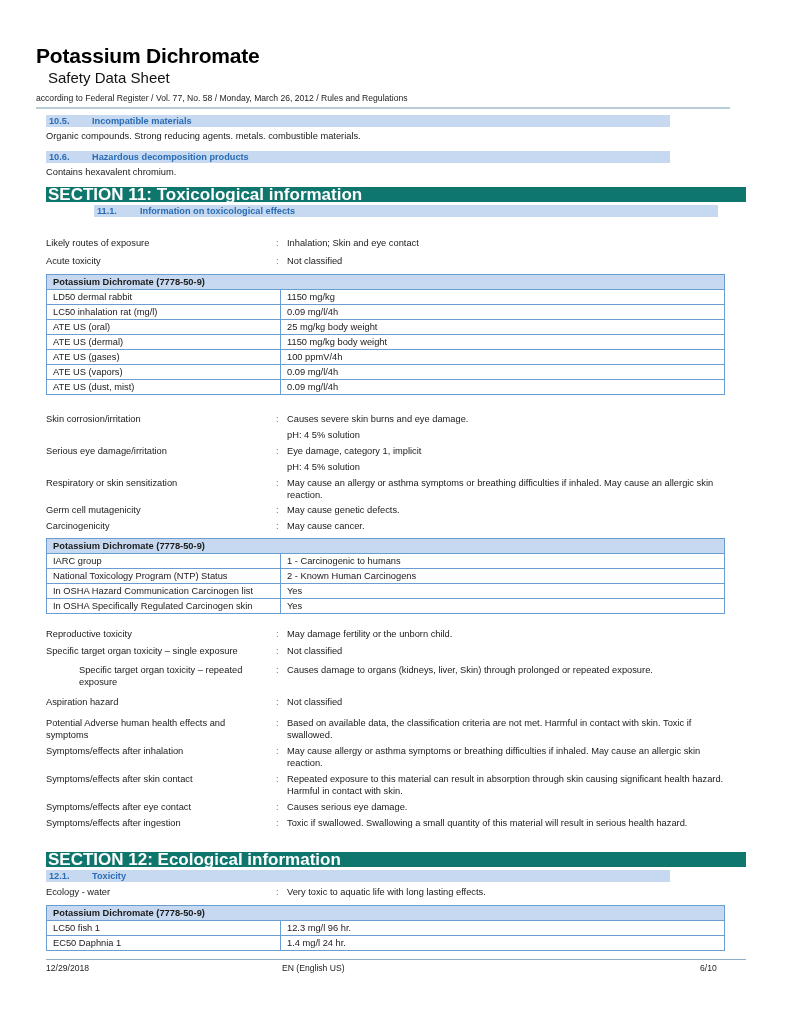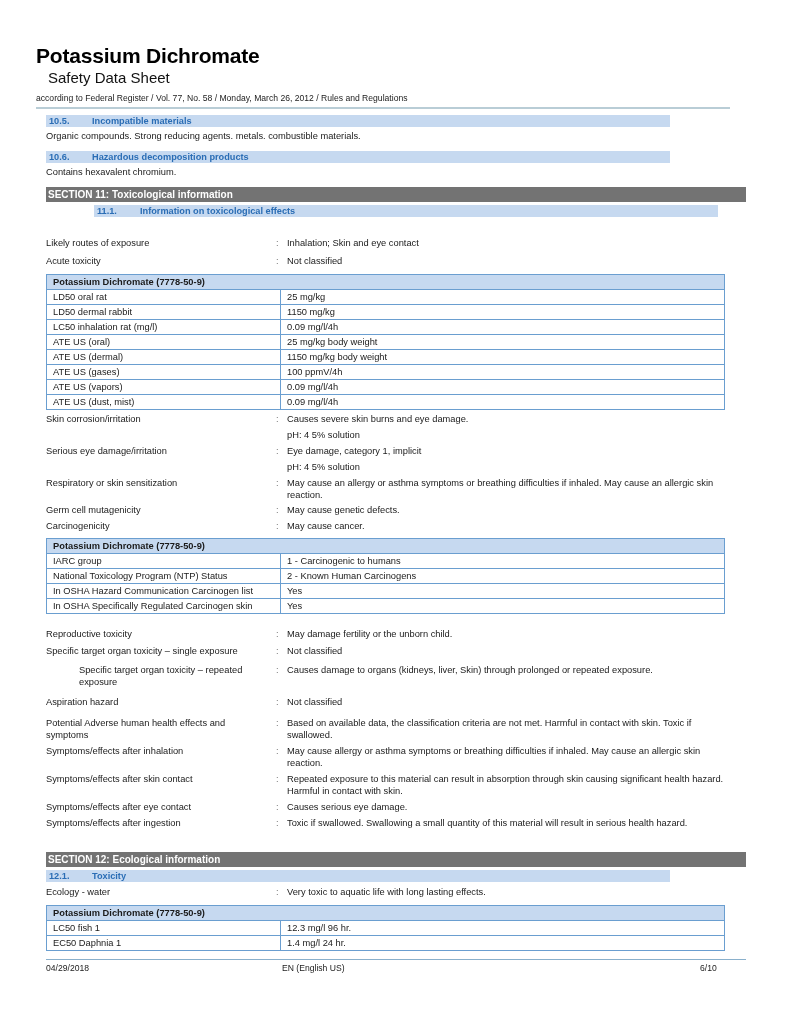--- a/index.html
+++ b/index.html
@@ -5,21 +5,21 @@
   html, body { margin:0; padding:0; background:#ffffff; }
   body { width:791px; height:1024px; position:relative; font-family:"Liberation Sans", sans-serif; color:#1a1a1a; overflow:hidden; }
   .abs { position:absolute; }
   .title { left:36px; top:44px; font-size:21px; font-weight:bold; color:#000; letter-spacing:-0.2px; }
   .subtitle { left:48px; top:69px; font-size:15px; color:#111; }
   .regline { left:36px; top:93px; font-size:8.6px; color:#222; }
   .hdr-rule { left:36px; top:107px; width:694px; height:2px; background:#b9cdd6; }
   .sub-bar { left:46px; width:624px; height:12px; background:#c6d9f0; font-size:9.2px; font-weight:bold; color:#2a6db5; line-height:12px; }
   .sub-bar .num { position:absolute; left:3px; }
   .sub-bar .lbl { position:absolute; left:46px; }
-  .sec-bar { left:46px; width:700px; height:15px; background:#737373; color:#fff; font-size:10px; font-weight:bold; line-height:15px; }
+  .sec-bar { left:46px; width:700px; height:15px; background:#0f766e; color:#fff; font-size:17px; font-weight:bold; line-height:15px; }
   .sec-bar span { padding-left:2px; }
   .text { font-size:9.3px; color:#1a1a1a; }
   .row { position:absolute; left:46px; width:680px; font-size:9.3px; line-height:11.5px; color:#1a1a1a; }
   .row .k { position:absolute; left:0; width:225px; }
   .row .c { position:absolute; left:230px; color:#777; }
   .row .v { position:absolute; left:241px; width:440px; }
   table.tbl { position:absolute; left:46px; width:679px; border-collapse:collapse; font-size:9.3px; color:#1a1a1a;padding-left:36px; }
   table.tbl td { border:1px solid #6a9ed0; padding:1px 6px; line-height:12px; vertical-align:top; }
   table.tbl td.k { width:221px; }
   table.tbl tr.th td { background:#c6d9f0; font-weight:bold; }
@@ -64,24 +64,20 @@
   <span class="c">:</span>
   <span class="v">Not classified</span>
 </div>
 
 <table class="tbl" style="top:274px;">
   <tbody>
       <tr class="th">
         <td colspan="2">Potassium Dichromate (7778-50-9)</td>
       </tr>
   <tr>
-        <td class="k">LD50 oral rat</td>
-        <td>25 mg/kg</td>
-      </tr>
-  <tr>
         <td class="k">LD50 dermal rabbit</td>
         <td>1150 mg/kg</td>
       </tr>
   <tr>
         <td class="k">LC50 inhalation rat (mg/l)</td>
         <td>0.09 mg/l/4h</td>
       </tr>
   <tr>
         <td class="k">ATE US (oral)</td>
         <td>25 mg/kg body weight</td>
@@ -230,15 +226,15 @@
         <td>12.3 mg/l 96 hr.</td>
       </tr>
   <tr>
         <td class="k">EC50 Daphnia 1</td>
         <td>1.4 mg/l 24 hr.</td>
       </tr>
 </tbody>
   </table>
 
 <div class="abs ftr-rule"></div>
-<div class="abs ftr" style="left:46px;">04/29/2018</div>
+<div class="abs ftr" style="left:46px;">12/29/2018</div>
 <div class="abs ftr" style="left:282px;">EN (English US)</div>
 <div class="abs ftr" style="left:700px;">6/10</div>
 
 </body></html>

